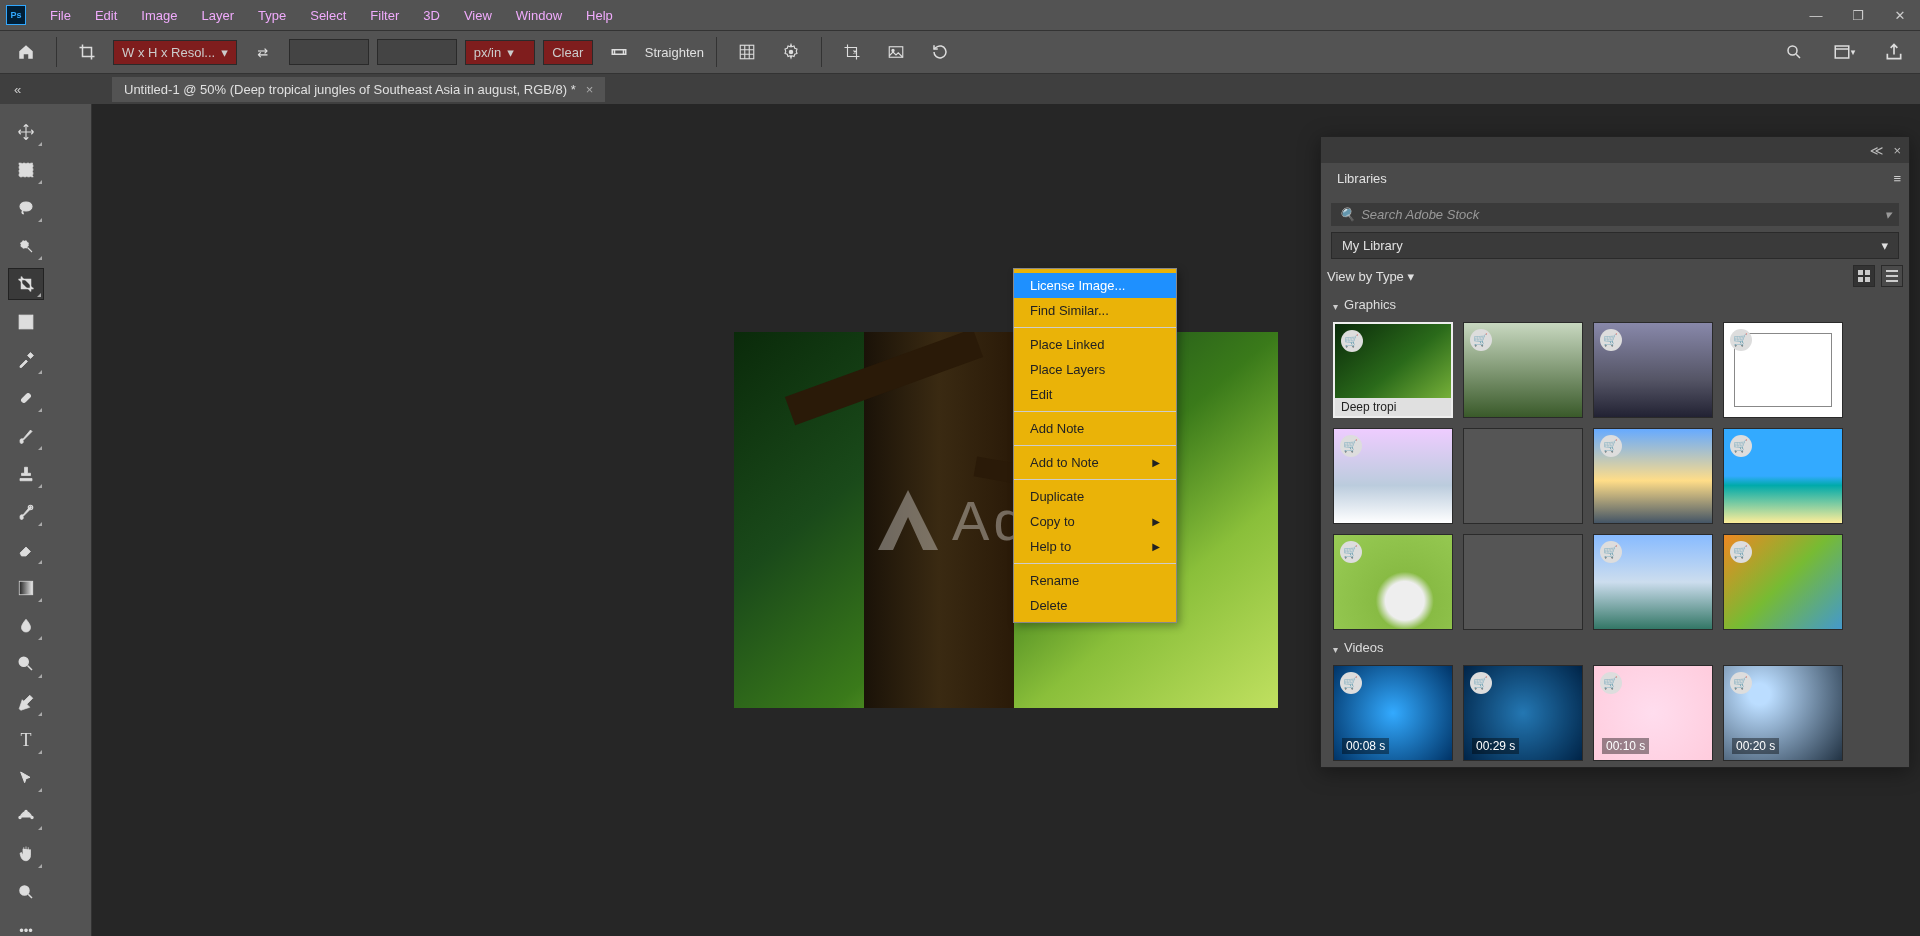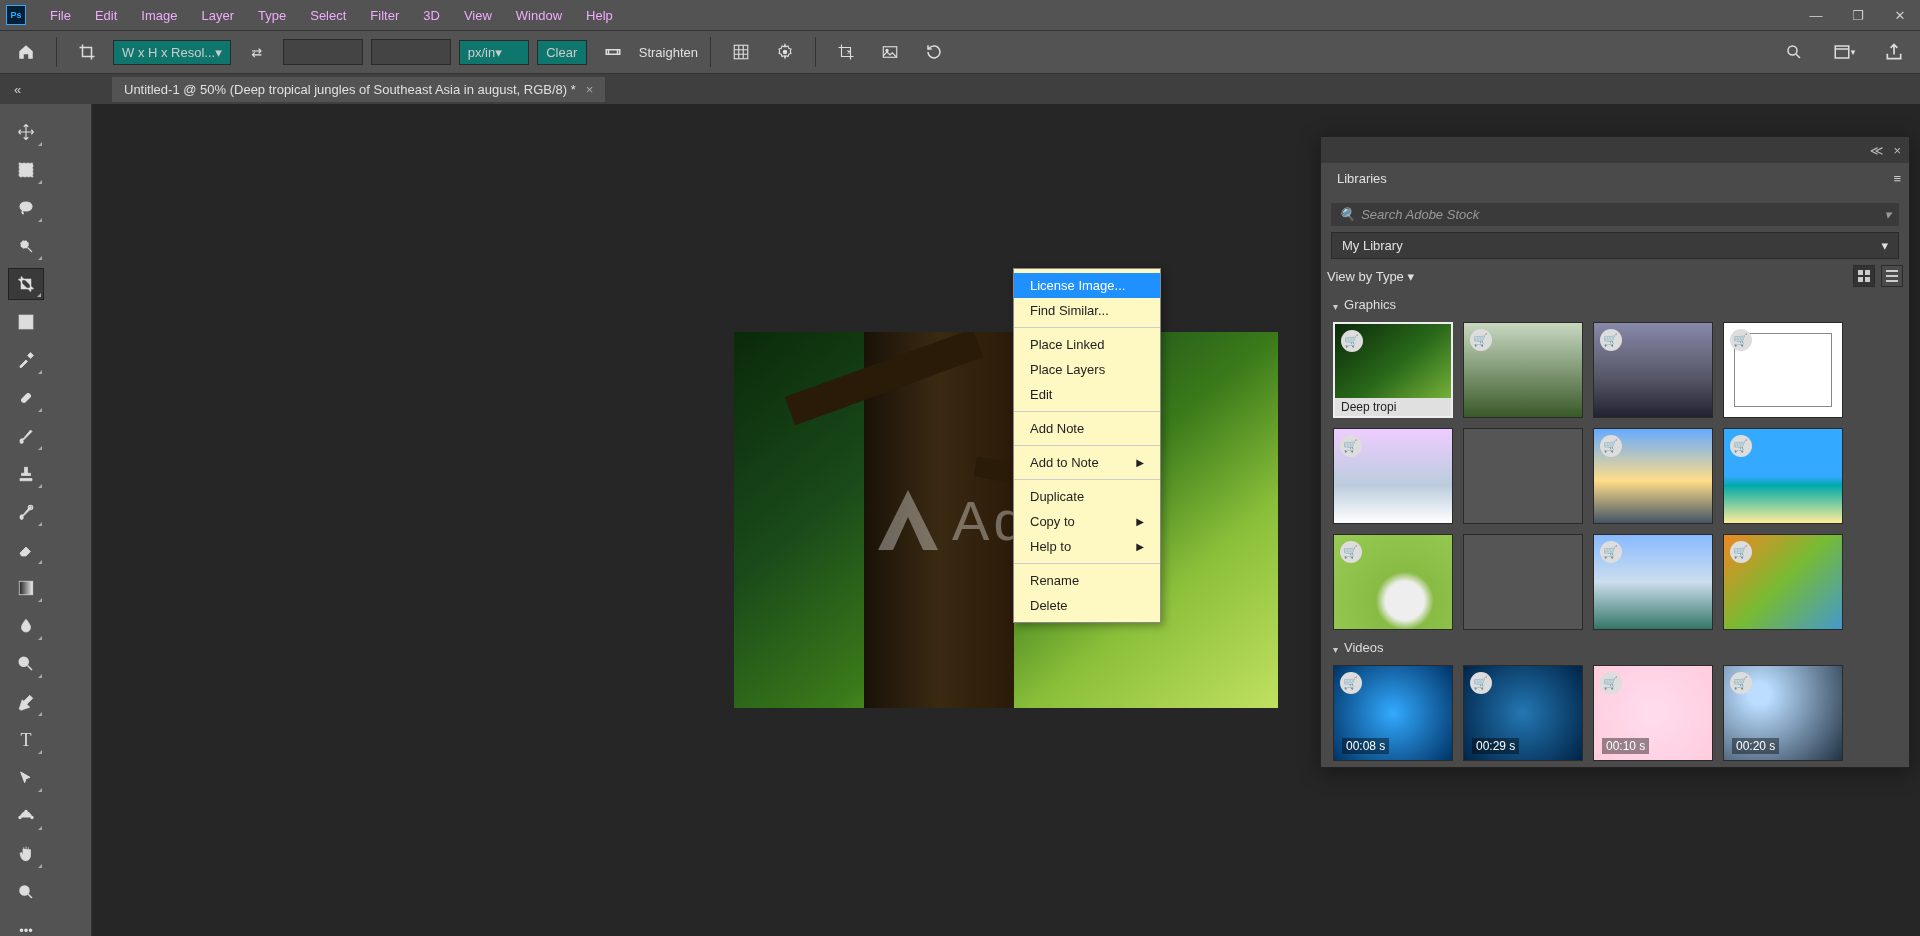--- a/index.html
+++ b/index.html
@@ -9,21 +9,21 @@
 .title-bar { height:30px; background:#535353; display:flex; align-items:center; padding:0 6px; }
 .ps-icon { width:20px; height:20px; background:#001e36; border:1px solid #31a8ff; display:flex; align-items:center; justify-content:center; color:#31a8ff; font-size:9px; font-weight:bold; margin-right:12px; }
 .menu-bar { display:flex; gap:0; }
 .menu-item { padding:4px 12px; color:#f0abfc; cursor:pointer; }
 .win-ctrls { margin-left:auto; display:flex; gap:14px; align-items:center; }
 .win-ctrls span { width:28px; height:20px; display:flex; align-items:center; justify-content:center; color:#ccc; padding:0 10px; }
 
 
 .options-bar { height:44px; background:#535353; border-top:1px solid #333; border-bottom:1px solid #333; display:flex; align-items:center; padding:0 8px; gap:8px; }
 .opt-btn { width:36px; height:34px; display:flex; align-items:center; justify-content:center; border:1px solid transparent; }
-.opt-drop { padding:4px 8px; background:#0f766e; border:1px solid #2a2a2a; color:#ccc; display:flex; align-items:center; min-width:110px; }
+.opt-drop { padding:4px 8px; background:#7f1d1d; border:1px solid #2a2a2a; color:#ccc; display:flex; align-items:center; gap:6px; min-width:110px; }
 .opt-input { width:80px; height:26px; background:#444; border:1px solid #2a2a2a; }
 .divider { width:1px; height:30px; background:#333; margin:0 4px; }
 .opt-right{margin-left:auto; display:flex; gap:14px; align-items:center;}
 
 
 .tab-row { height:30px; background:#3f3f3f; display:flex; align-items:center; padding-left:14px;}
 .tab-row-chev{width:20px;color:#ccc;}
 .doc-tab { background:#535353; padding:5px 12px; color:#e0e0e0; display:flex; align-items:center; gap:10px; position:relative; }
 .doc-tab .x{color:#aaa;}
 
@@ -79,21 +79,21 @@
 .g-sunset{background:linear-gradient(180deg,#6af,#fd8 55%,#456);}
 .g-beach{background:linear-gradient(180deg,#3af 50%,#0aa 60%,#fe9);}
 .g-tea{background:radial-gradient(circle at 60% 70%,#eee 20%,#8b4 30%,#9c5);}
 .g-mount{background:linear-gradient(180deg,#8bf,#cde 50%,#376);}
 .g-autumn{background:linear-gradient(135deg,#e82,#7b3,#49c);}
 .g-blue{background:radial-gradient(circle,#3af,#036);}
 .g-pink{background:radial-gradient(circle,#fde,#fcd);}
 .g-space{background:radial-gradient(circle at 30% 30%,#bdf 10%,#234);}
 
 
-.ctx{position:absolute; top:268px; left:1013px; width:148px; background:#fef9c3; border:1px solid #888; box-shadow:3px 3px 8px rgba(0,0,0,0.3); padding:4px 0; z-index:100; color:#222;}
+.ctx{position:absolute; top:268px; left:1013px; width:164px; background:#eab308; border:1px solid #888; box-shadow:3px 3px 8px rgba(0,0,0,0.3); padding:4px 0; z-index:100; color:#222;}
 .ctx .ci{padding:5px 16px; display:flex; align-items:center; font-size:13px;}
 .ctx .ci.hl{background:#1e90ff;color:#fff;}
 .ctx .ci .arr{margin-left:auto;font-size:10px;}
 .ctx .sep{height:1px;background:#ccc;margin:4px 0;}
 
 svg{display:block;}
 </style>
 </head>
 <body>
 

